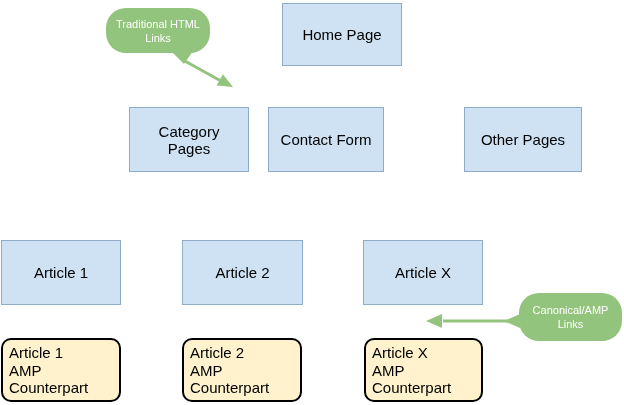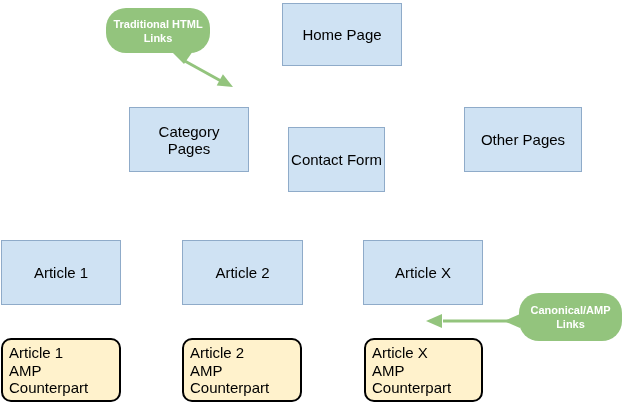--- a/index.html
+++ b/index.html
@@ -56,26 +56,25 @@
     background: var(--callout-fill);
     color: var(--callout-text);
     border-radius: 20px;
     display: flex;
     align-items: center;
     justify-content: center;
     text-align: center;
     font-size: 11px;
     line-height: 14px;
     white-space: pre-line;
-    font-weight: bold;
   }
   
   .pos-home      { left: 282px; top: 3px;   width: 120px; height: 63px; }
   .pos-category  { left: 122px; top: 107px; width: 120px; height: 65px; margin-left: 7px; }
-  .pos-contact   { left: 288px; top: 107px; width: 97px; height: 65px; margin-top: 20px; }
+  .pos-contact   { left: 268px; top: 107px; width: 116px; height: 65px; }
   .pos-other     { left: 464px; top: 107px; width: 118px; height: 65px; }
   .pos-article1  { left: 1px;   top: 240px; width: 120px; height: 65px; }
   .pos-article2  { left: 182px; top: 240px; width: 121px; height: 65px; }
   .pos-articleX  { left: 363px; top: 240px; width: 120px; height: 65px; }
   .pos-amp1      { left: 1px;   top: 338px; width: 120px; height: 64px; }
   .pos-amp2      { left: 182px; top: 338px; width: 120px; height: 64px; }
   .pos-ampX      { left: 364px; top: 338px; width: 119px; height: 64px; }
   .pos-callout-traditional { left: 106px; top: 8px;   width: 104px; height: 45px; }
   .pos-callout-canonical   { left: 519px; top: 293px; width: 103px; height: 48px; }
 </style>

